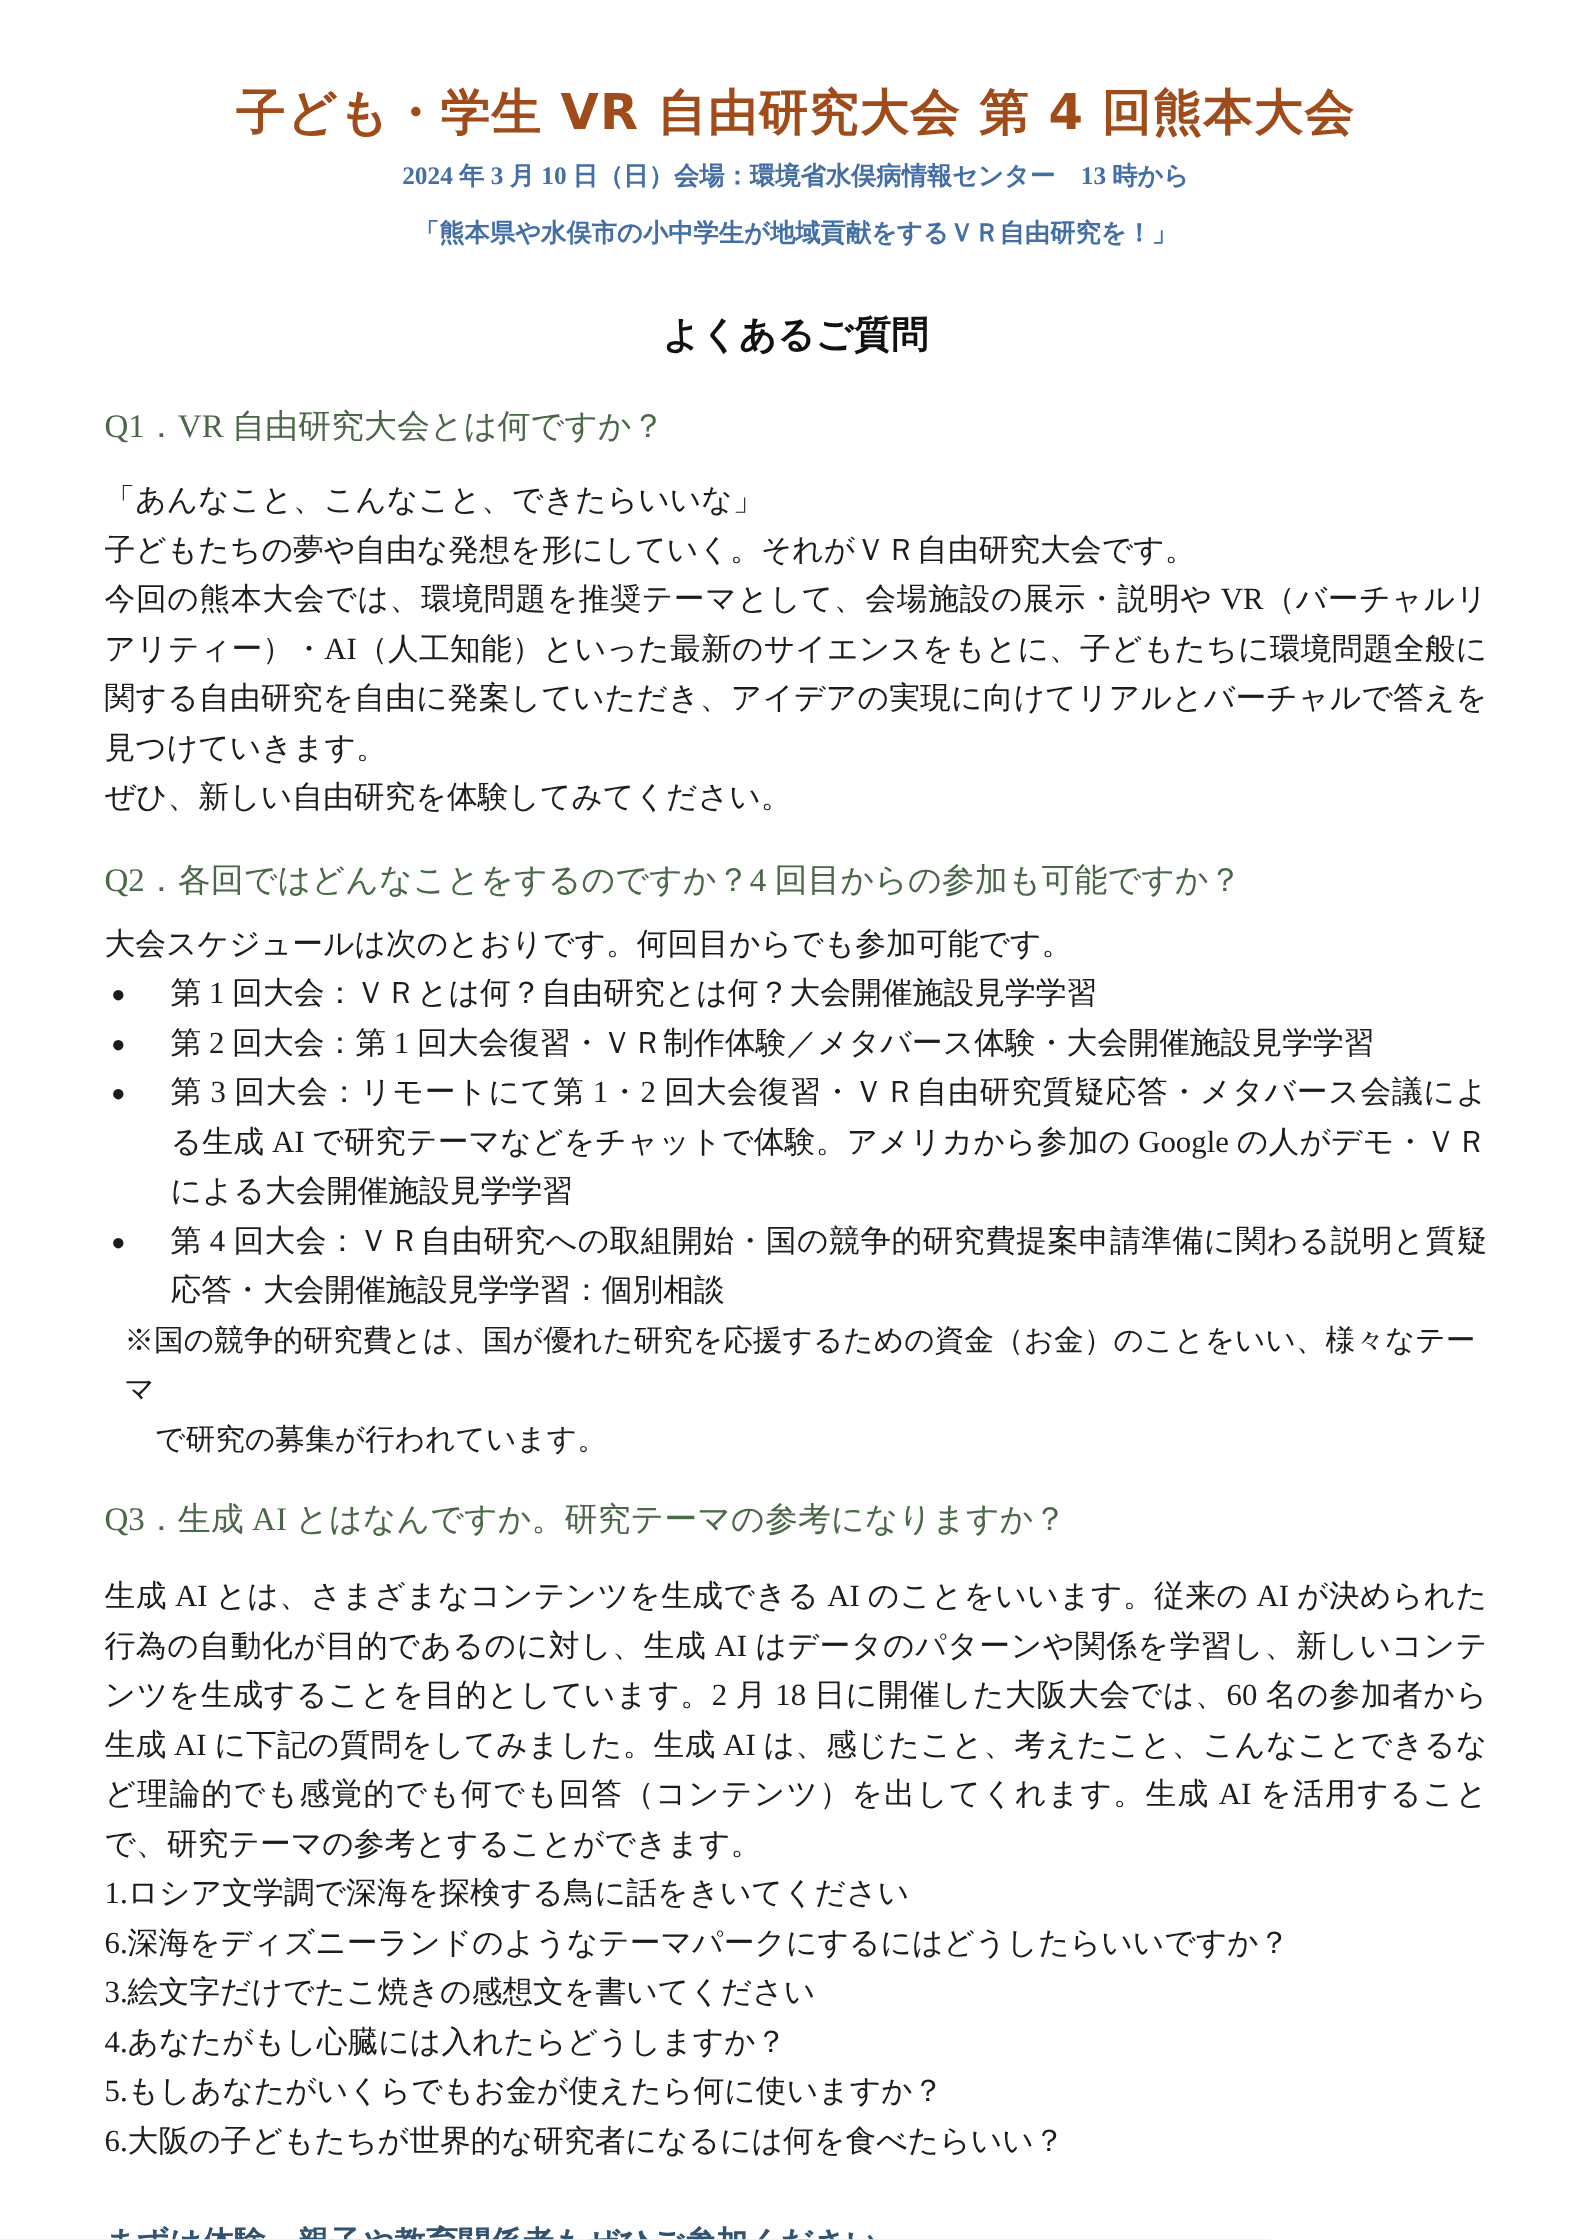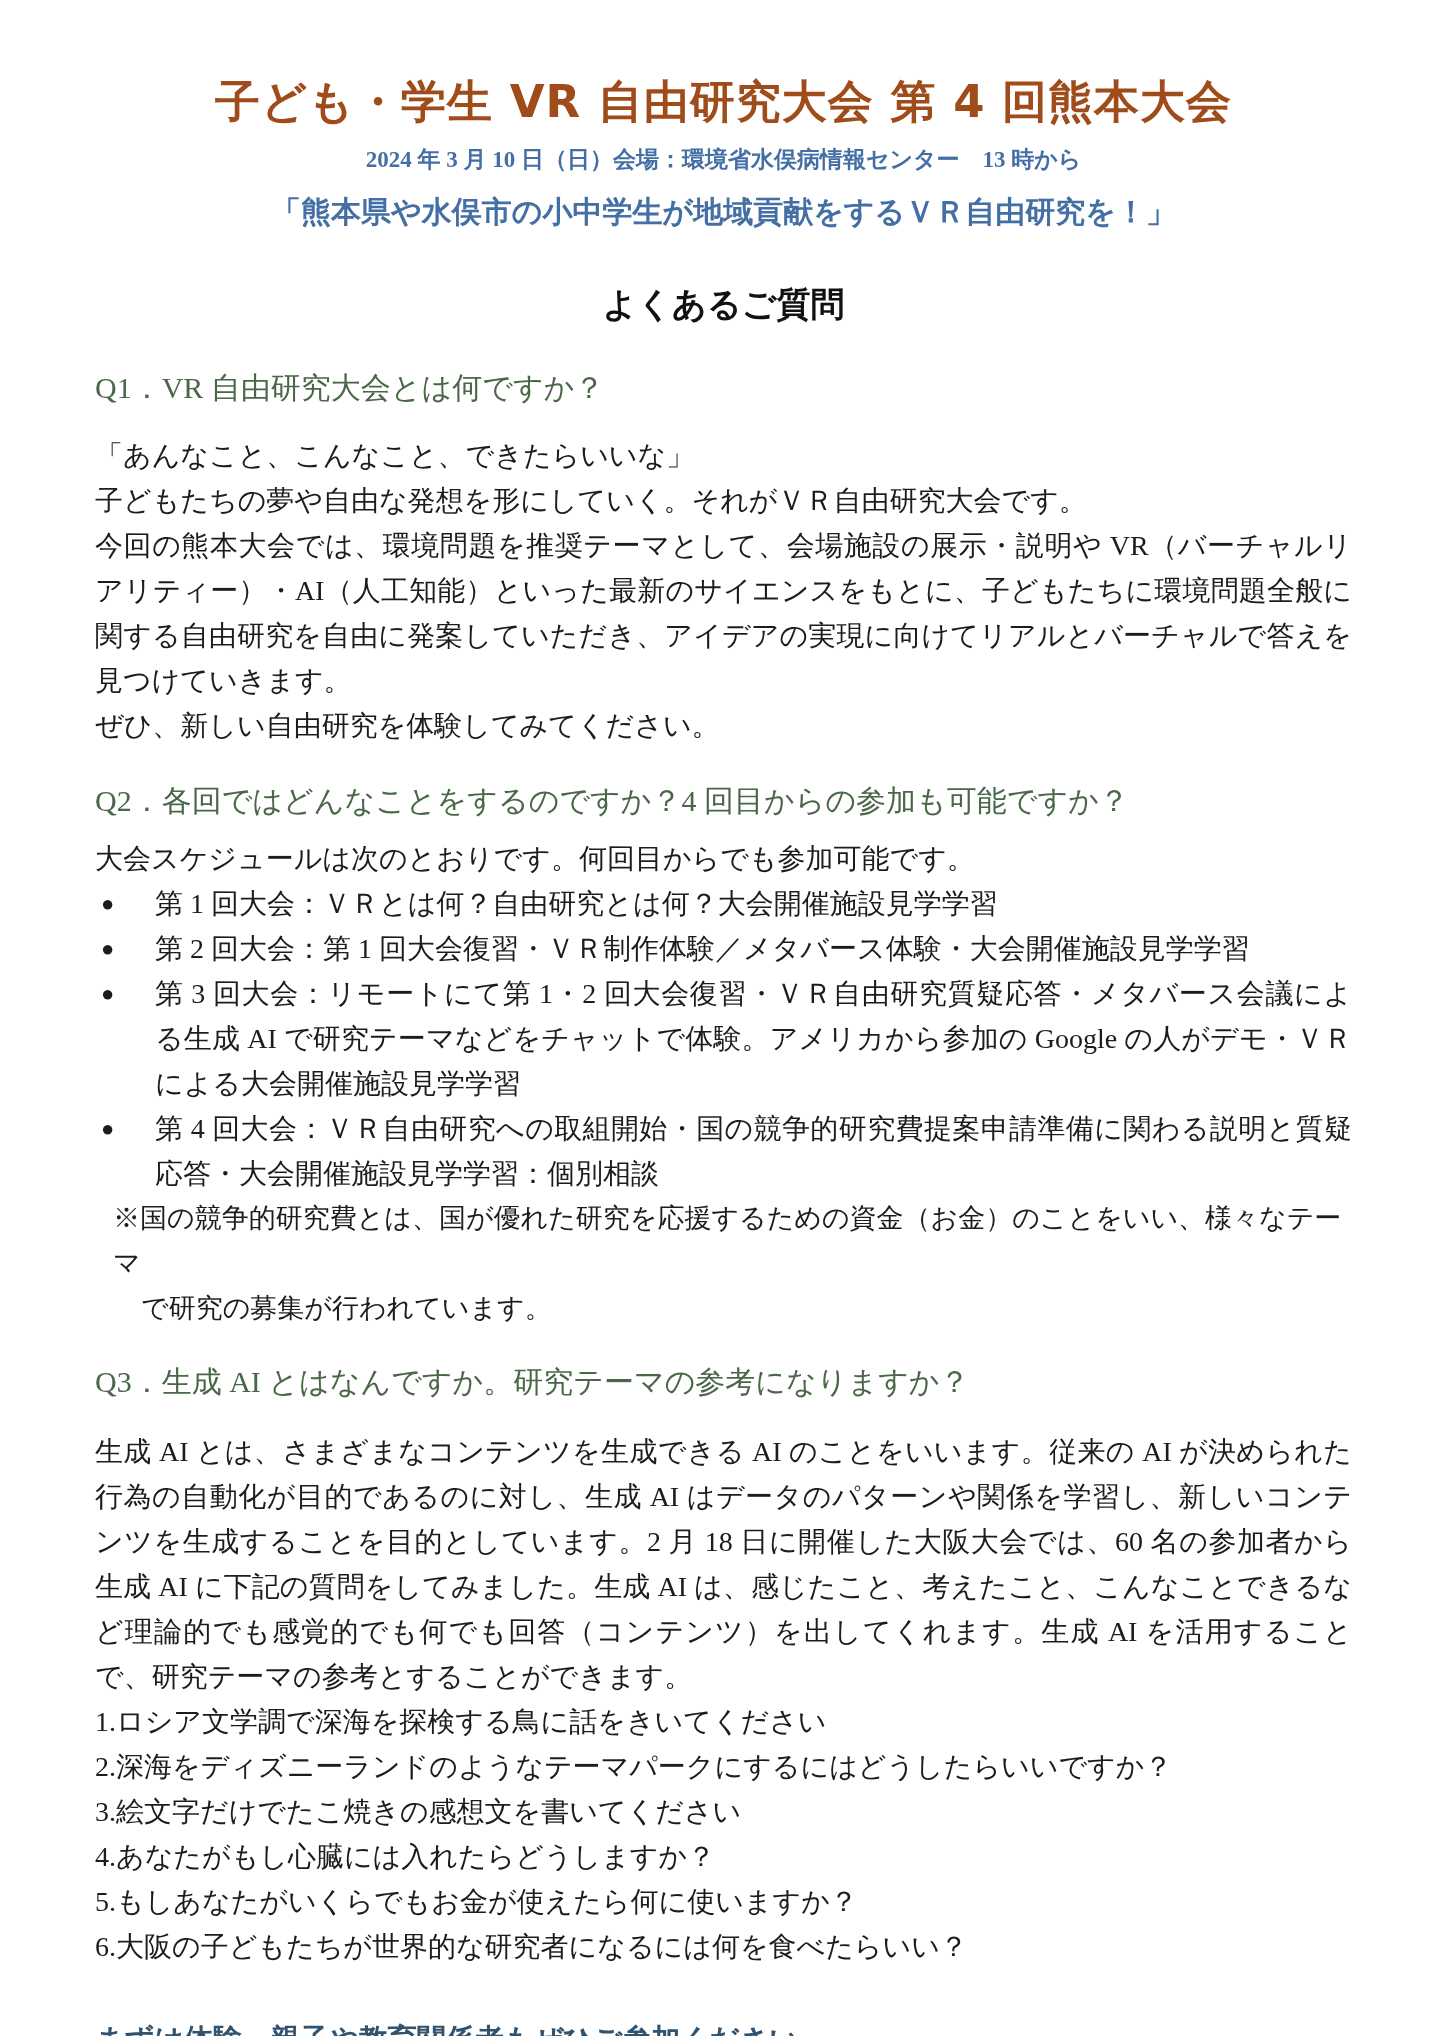--- a/index.html
+++ b/index.html
@@ -28,21 +28,21 @@
   .doc-subtitle1 {
     text-align: center;
     font-weight: bold;
     font-size: 23px;
     line-height: 51px;
     color: #446fa5;
   }
   .doc-subtitle2 {
     text-align: center;
     font-weight: bold;
-    font-size: 30px;
+    font-size: 23px;
     line-height: 54px;
     color: #446fa5;
   }
   .faq-heading {
     margin-top: 42px;
     text-align: center;
     font-weight: bold;
     font-size: 34px;
     line-height: 48px;
     color: #111111;
@@ -129,21 +129,21 @@
       <span>第 4 回大会：ＶＲ自由研究への取組開始・国の競争的研究費提案申請準備に関わる説明と質疑応答・大会開催施設見学学習：個別相談</span>
     </div>
   </div>
   <div class="note-line1">※国の競争的研究費とは、国が優れた研究を応援するための資金（お金）のことをいい、様々なテーマ</div>
   <div class="note-line2">で研究の募集が行われています。</div>
 
   <div class="q-heading q3-heading">Q3．生成 AI とはなんですか。研究テーマの参考になりますか？</div>
   <div class="body-block q3-para">生成 AI とは、さまざまなコンテンツを生成できる AI のことをいいます。従来の AI が決められた行為の自動化が目的であるのに対し、生成 AI はデータのパターンや関係を学習し、新しいコンテンツを生成することを目的としています。2 月 18 日に開催した大阪大会では、60 名の参加者から生成 AI に下記の質問をしてみました。生成 AI は、感じたこと、考えたこと、こんなことできるなど理論的でも感覚的でも何でも回答（コンテンツ）を出してくれます。生成 AI を活用することで、研究テーマの参考とすることができます。</div>
   <div>
     <div class="gen-question">1.ロシア文学調で深海を探検する鳥に話をきいてください</div>
-    <div class="gen-question">2.深海をディズニーランドのようなテーマパークにするにはどうしたらいいですか？</div>
+    <div class="gen-question">6.深海をディズニーランドのようなテーマパークにするにはどうしたらいいですか？</div>
     <div class="gen-question">3.絵文字だけでたこ焼きの感想文を書いてください</div>
     <div class="gen-question">4.あなたがもし心臓には入れたらどうしますか？</div>
     <div class="gen-question">5.もしあなたがいくらでもお金が使えたら何に使いますか？</div>
     <div class="gen-question">6.大阪の子どもたちが世界的な研究者になるには何を食べたらいい？</div>
   </div>
 
   <div class="doc-footer">まずは体験。親子や教育関係者もぜひご参加ください。</div>
 
 </div>
 

